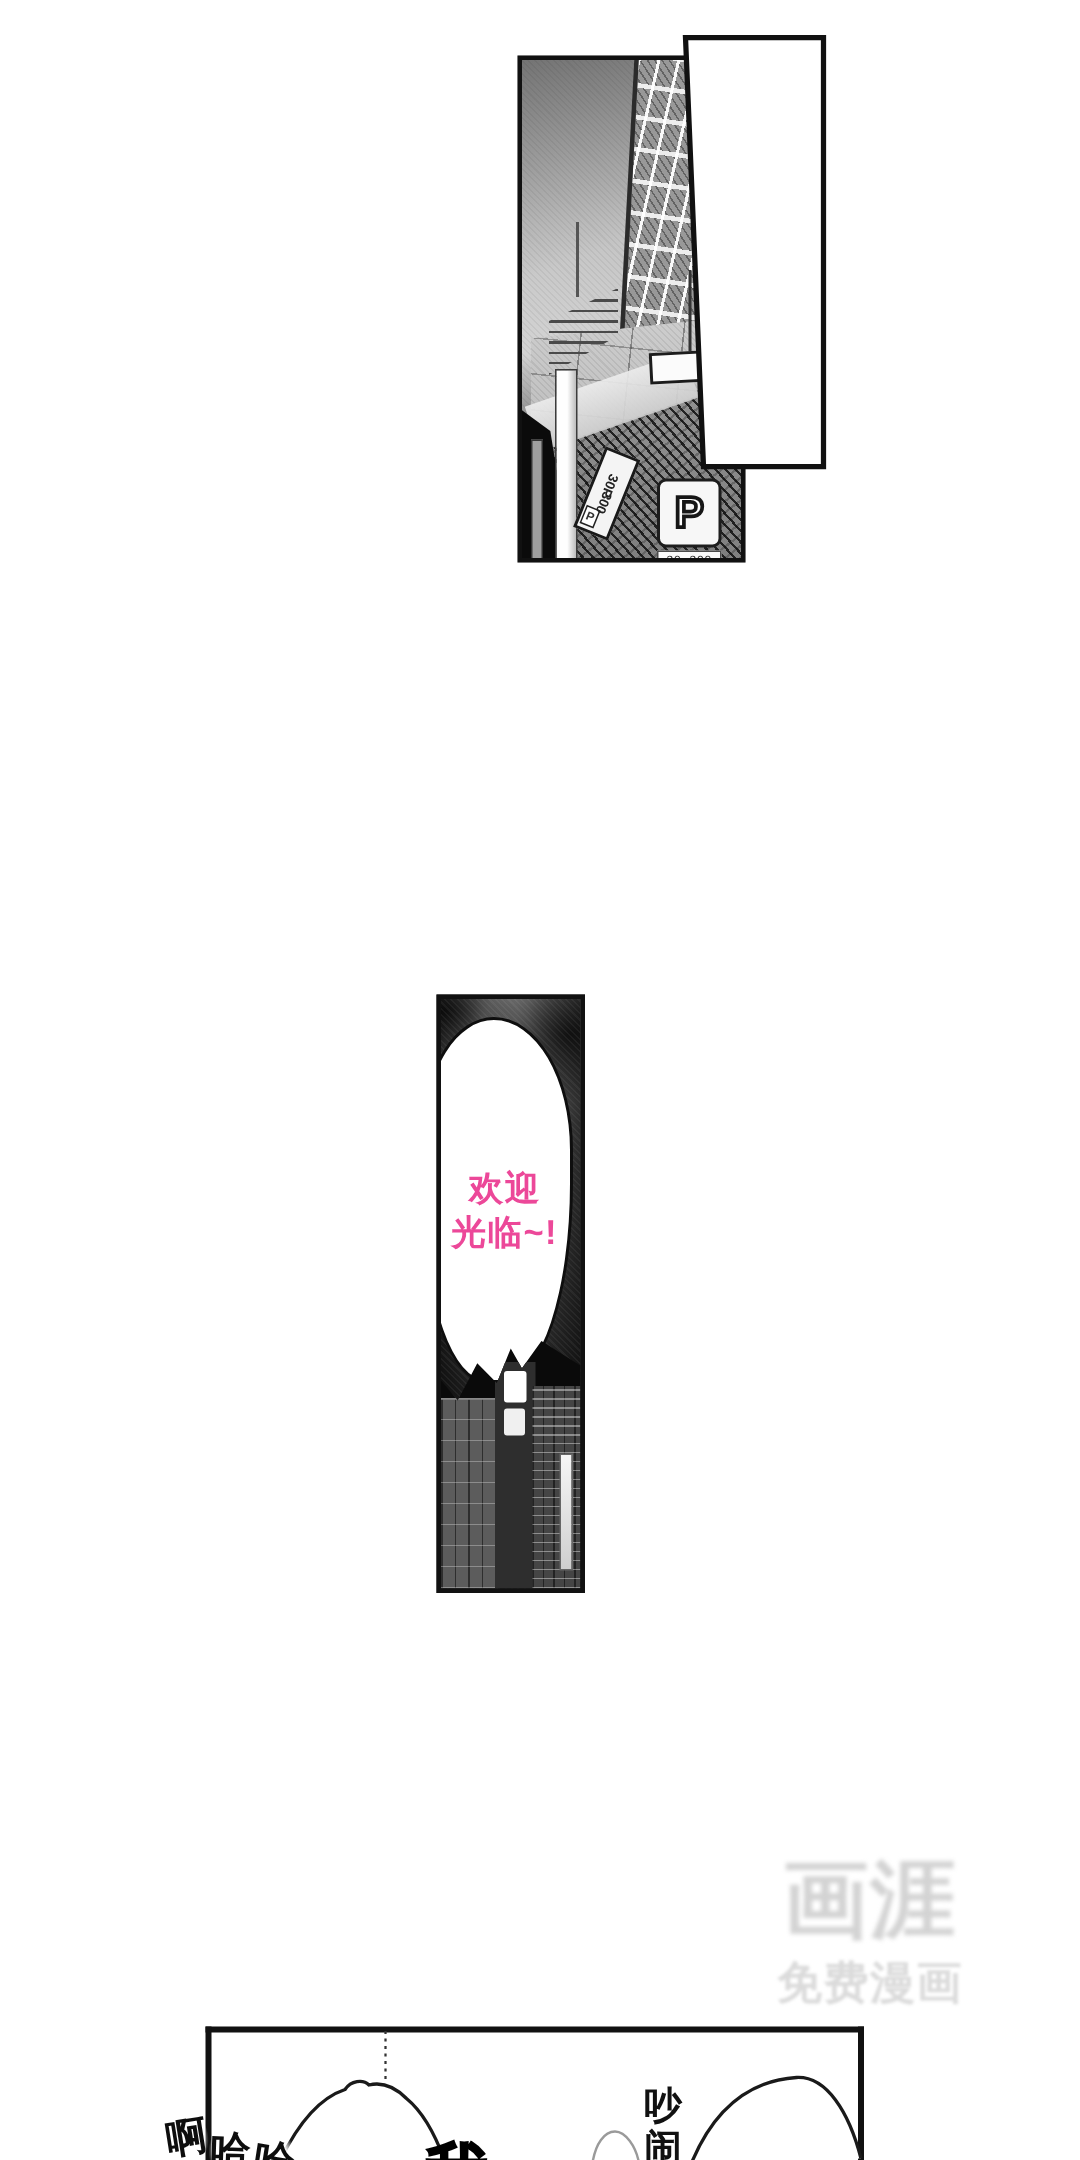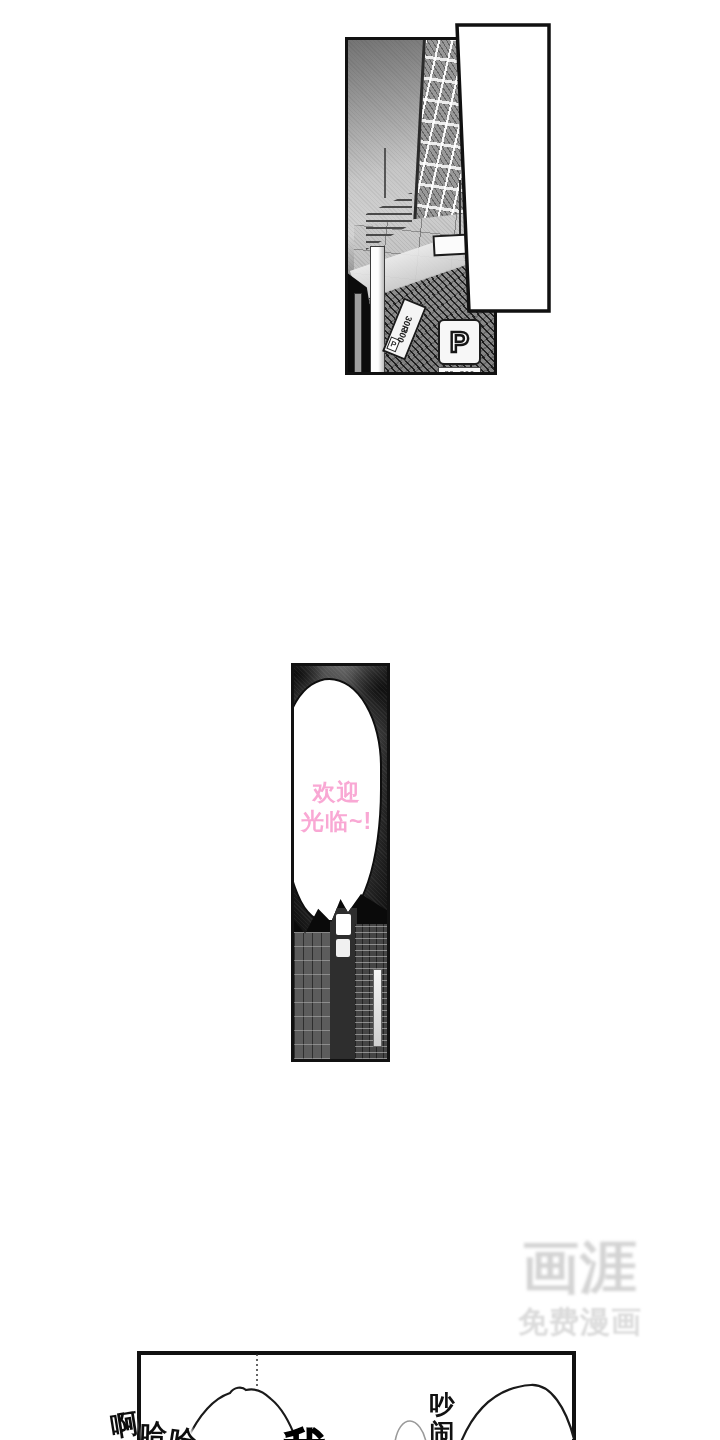--- a/index.html
+++ b/index.html
@@ -76,21 +76,21 @@
     background:
       repeating-linear-gradient(45deg, rgba(255,255,255,.05) 0 1px, transparent 1px 3px),
       radial-gradient(90px 70px at 92% 6%, rgba(0,0,0,.75), rgba(0,0,0,0) 65%),
       radial-gradient(70px 50px at 2% 2%, rgba(0,0,0,.8), rgba(0,0,0,0) 70%),
       linear-gradient(90deg, rgba(0,0,0,.55), rgba(0,0,0,0) 30%, rgba(0,0,0,0) 62%, rgba(0,0,0,.55)),
       linear-gradient(180deg, #7a7a7a 0%, #585858 26%, #343434 55%, #161616 75%); }
   .bubble { left:-12px; top:12px; width:100px; height:244px; background:#fff;
     border:2.5px solid #0e0e0e;
     border-radius:52% 58% 50% 46% / 34% 40% 60% 52%; }
   .mp-text { left:0; right:8px; top:112px; text-align:center; z-index:3;
-    font-size:23px; font-weight:600; color:#f9a8d4; line-height:29px; letter-spacing:1px; }
+    font-size:23px; font-weight:600; color:#ec4899; line-height:29px; letter-spacing:1px; }
   .mp-city { left:0; bottom:0; width:100%; height:165px; background:#0a0a0a; z-index:2;
     clip-path:polygon(0 16%, 12% 24%, 26% 9%, 40% 17%, 50% 3%, 58% 11%, 72% 0%, 100% 10%, 100% 100%, 0 100%); }
   .mp-city > div { position:absolute; }
   .cb1 { left:0; top:38px; width:38px; height:127px; background-color:#5c5c5c; border-top:1px solid #888;
     background-image:
       repeating-linear-gradient(0deg, rgba(255,255,255,.3) 0 1px, transparent 1px 14px),
       repeating-linear-gradient(90deg, rgba(0,0,0,.5) 0 1px, transparent 1px 9px); }
   .cb2 { left:36px; top:14px; width:27px; height:151px; background:#2e2e2e; }
   .win1 { position:absolute; left:6px; top:6px; width:15px; height:21px; background:#fff; border-radius:2px; }
   .win2 { position:absolute; left:6px; top:31px; width:14px; height:18px; background:#f0f0f0; border-radius:2px; }

